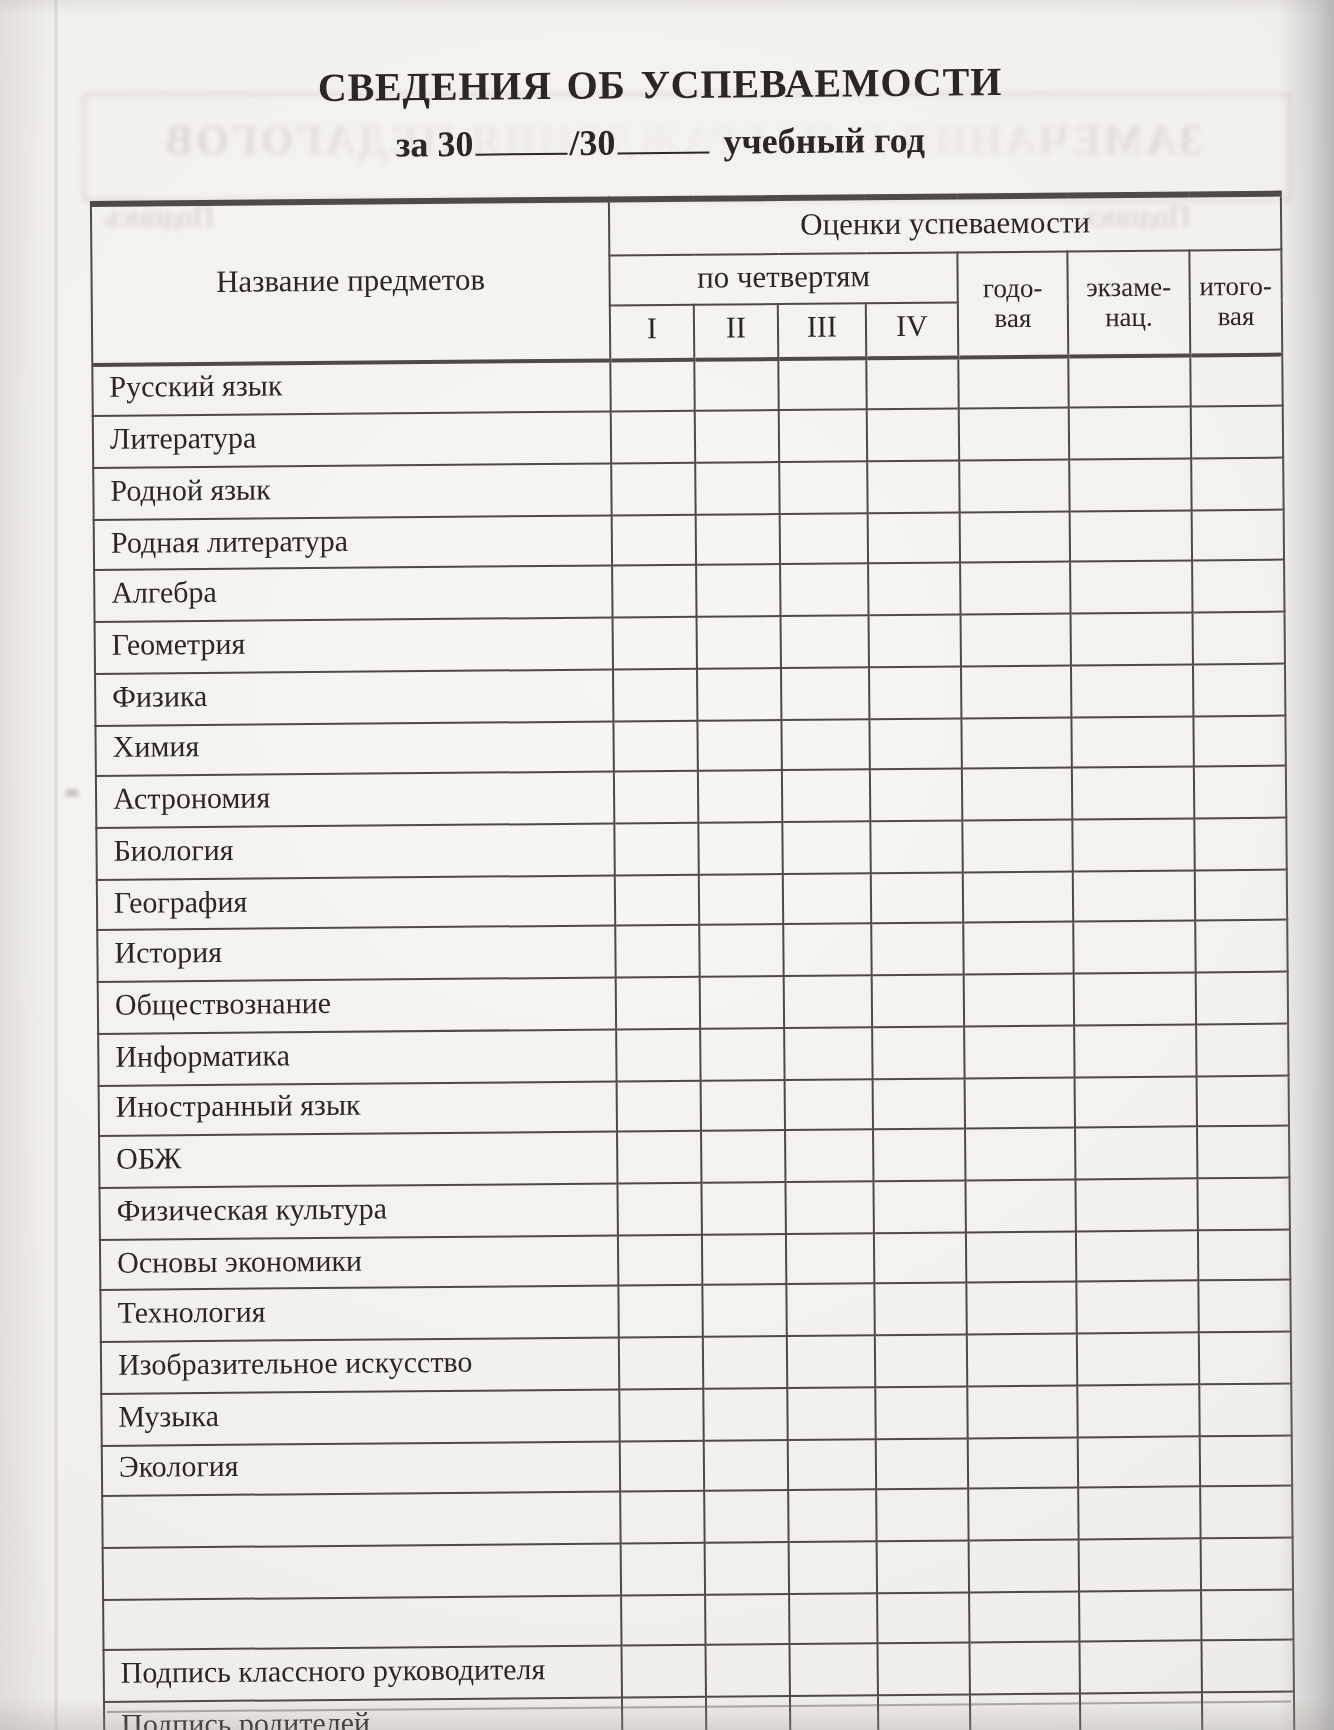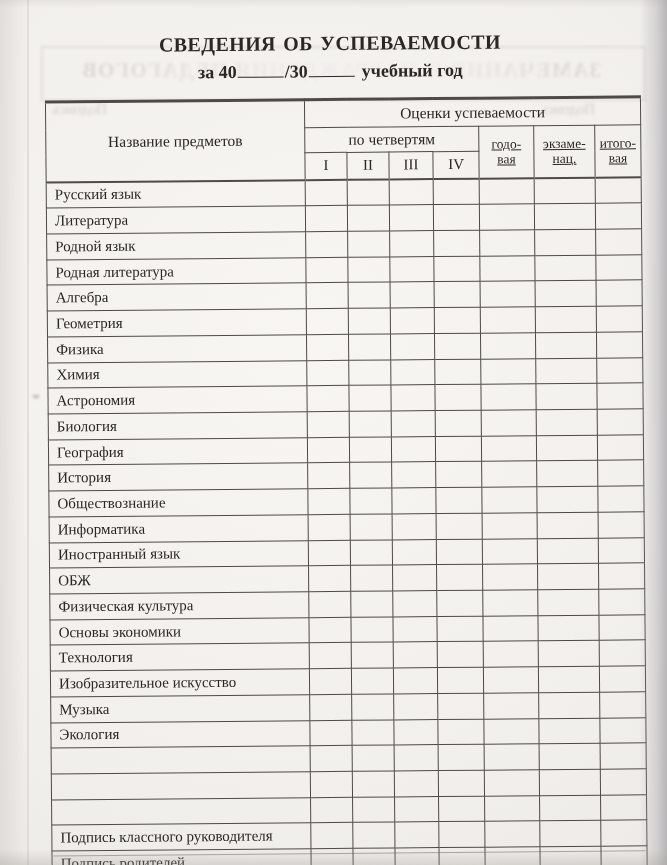--- a/index.html
+++ b/index.html
@@ -93,21 +93,21 @@
     border-top-width: 1.5px; border-bottom-width: 1.5px;
     padding: 0; font-weight: normal; color: var(--ink);
     vertical-align: middle;
   }
   .grades thead th { text-align: center; }
   tr.h-group    { height: 28px; }
   tr.h-quarters { height: 25px; }
   tr.h-nums     { height: 27px; }
   .subjects-head, .group-head, .quarters-head { font-size: 15.5px; }
   .num-head   { font-size: 15px; }
-  .small-head { font-size: 13.5px; line-height: 1.13; white-space: pre-line; text-decoration: underline; }
+  .small-head { font-size: 13.5px; line-height: 1.13; white-space: pre-line; }
   .grades tbody td { height: 24.72px; }
   .grades tbody tr:first-child td { border-top: 2.4px solid var(--line); }
   td.subject {
     text-align: left; padding-left: 8px; font-size: 15px;
     white-space: nowrap; overflow: hidden;
   }
   .bottom-echo {
     position: absolute; left: 50px; top: 852.5px; width: 592px; height: 1.3px;
     background: rgba(84,78,72,0.45);
   }
@@ -122,21 +122,21 @@
   <div class="ghost-heading">ЗАМЕЧАНИЯ И НАГРАЖДЕНИЯ ПЕДАГОГОВ</div>
   <div class="ghost-label gl-left">Подпись</div>
   <div class="ghost-label gl-right">Подпись</div>
   <div class="speck"></div>
 </div>
 
 <div class="content">
   <h1 class="title">СВЕДЕНИЯ ОБ УСПЕВАЕМОСТИ</h1>
 
   <div class="subtitle">
-    <span>за 40</span><span class="blank"></span><span>/30</span><span class="blank second"></span><span>учебный год</span>
+    <span>за 30</span><span class="blank"></span><span>/30</span><span class="blank second"></span><span>учебный год</span>
   </div>
 
   <table class="grades">
     <colgroup>
       <col style="width:259px">
       <col style="width:42px">
         <col style="width:42px">
         <col style="width:44px">
         <col style="width:46px">
       <col style="width:55px">

